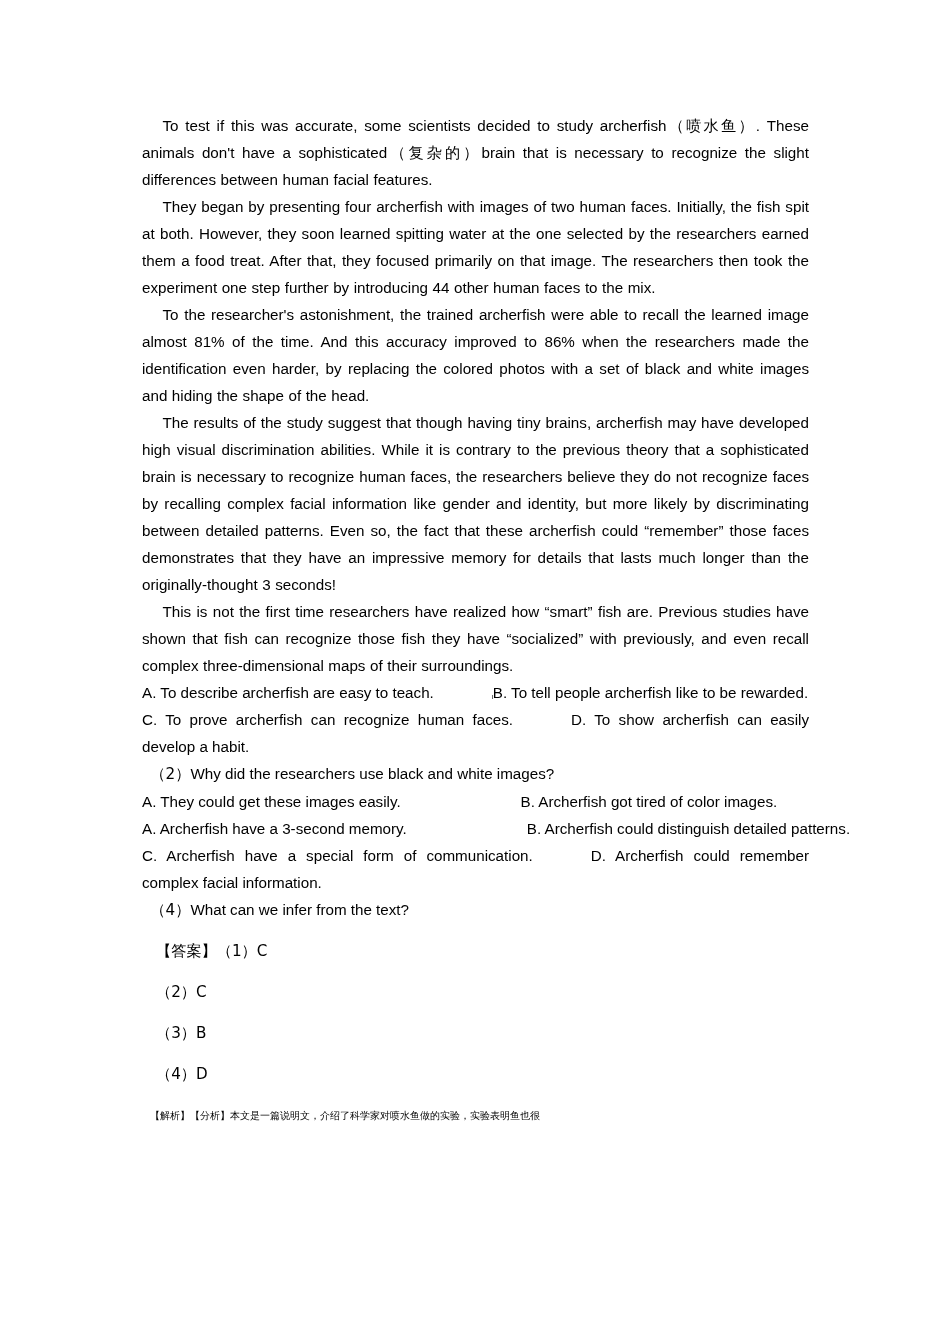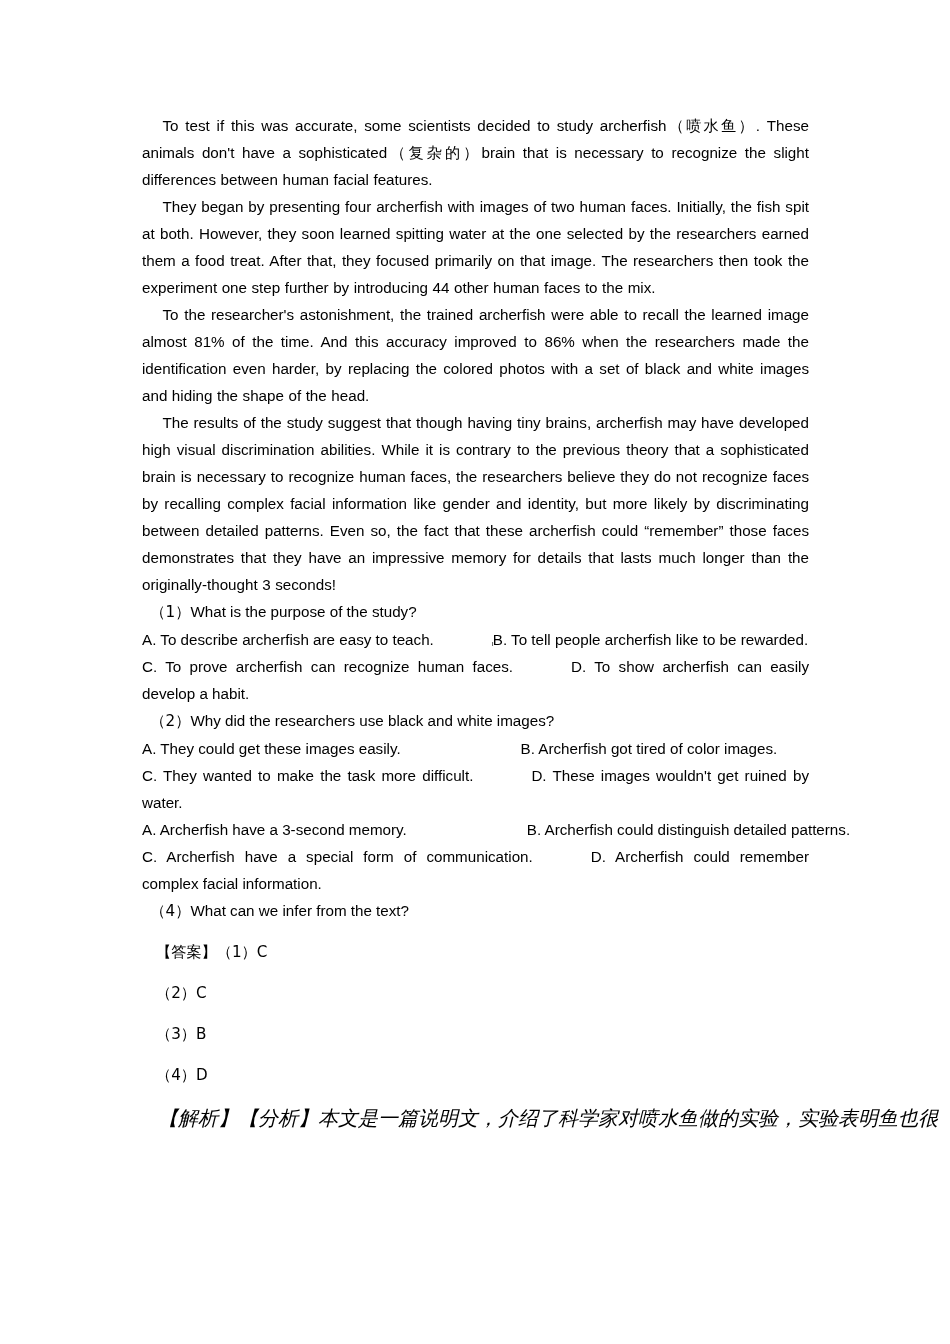--- a/index.html
+++ b/index.html
@@ -75,46 +75,44 @@
   .ansline {
     margin: 14px;
     font-size: 15.2px;
     line-height: 27px;
     white-space: nowrap;
   }
   .cjk {
     font-family: "DejaVu Sans", "Liberation Sans", sans-serif;
   }
   .analysis {
-    margin: 16px;
-    font-size: 20px;
+    margin: 8px;
+    font-size: 10px;
     line-height: 27px;
     white-space: nowrap;
     font-family: "DejaVu Sans", "Liberation Sans", sans-serif;
-    font-style: italic;
   }
 </style>
 </head>
 <body>
 
 <div class="page">
   <div class="content">
 
     <p class="para">To test if this was accurate, some scientists decided to study archerfish（喷水鱼）. These animals don't have a sophisticated（复杂的）brain that is necessary to recognize the slight differences between human facial features.</p>
     <p class="para">They began by presenting four archerfish with images of two human faces. Initially, the fish spit at both. However, they soon learned spitting water at the one selected by the researchers earned them a food treat. After that, they focused primarily on that image. The researchers then took the experiment one step further by introducing 44 other human faces to the mix.</p>
     <p class="para">To the researcher's astonishment, the trained archerfish were able to recall the learned image almost 81% of the time. And this accuracy improved to 86% when the researchers made the identification even harder, by replacing the colored photos with a set of black and white images and hiding the shape of the head.</p>
     <p class="para">The results of the study suggest that though having tiny brains, archerfish may have developed high visual discrimination abilities. While it is contrary to the previous theory that a sophisticated brain is necessary to recognize human faces, the researchers believe they do not recognize faces by recalling complex facial information like gender and identity, but more likely by discriminating between detailed  patterns. Even so, the fact that these archerfish could “remember” those faces demonstrates that they have an impressive memory for details that lasts much longer than the originally-thought 3 seconds!</p>
+    <p class="para">This is not the first time researchers have realized how “smart” fish are. Previous studies have shown that fish can recognize those fish they have “socialized” with previously, and even recall complex three-dimensional maps of their surroundings.</p>
 
-    <p class="qline"><span class="cjk">（1）</span><span>What is the purpose of the study?</span></p>
     <p class="optrow nowrapped"><span>A. To describe archerfish are easy to teach.</span><span class="opt-gap-md"></span><span class="artifact">ı</span><span>B. To tell people archerfish like to be rewarded.</span></p>
     <p class="optrow"><span>C. To prove archerfish can recognize human faces.</span><span class="opt-gap-md"></span><span>D. To show archerfish can easily develop a habit.</span></p>
 
     <p class="qline"><span class="cjk">（2）</span><span>Why did the researchers use black and white images?</span></p>
     <p class="optrow nowrapped"><span>A. They could get these images easily.</span><span class="opt-gap-lg"></span><span>B. Archerfish got tired of color images.</span></p>
-    <p class="optrow"><span>C. They wanted to make the task more difficult.</span><span class="opt-gap-md"></span><span>D. These images wouldn't get ruined by water.</span></p>
 
     <p class="optrow nowrapped"><span>A. Archerfish have a 3-second memory.</span><span class="opt-gap-lg"></span><span>B. Archerfish could distinguish detailed patterns.</span></p>
     <p class="optrow"><span>C. Archerfish have a special form of communication.</span><span class="opt-gap-md"></span><span>D. Archerfish could remember complex facial information.</span></p>
 
     <p class="qline"><span class="cjk">（4）</span><span>What can we infer from the text?</span></p>
 
     <p class="ansline cjk">【答案】（1）C</p>
     <p class="ansline cjk">（2）C</p>
     <p class="ansline cjk">（3）B</p>
     <p class="ansline cjk">（4）D</p>

